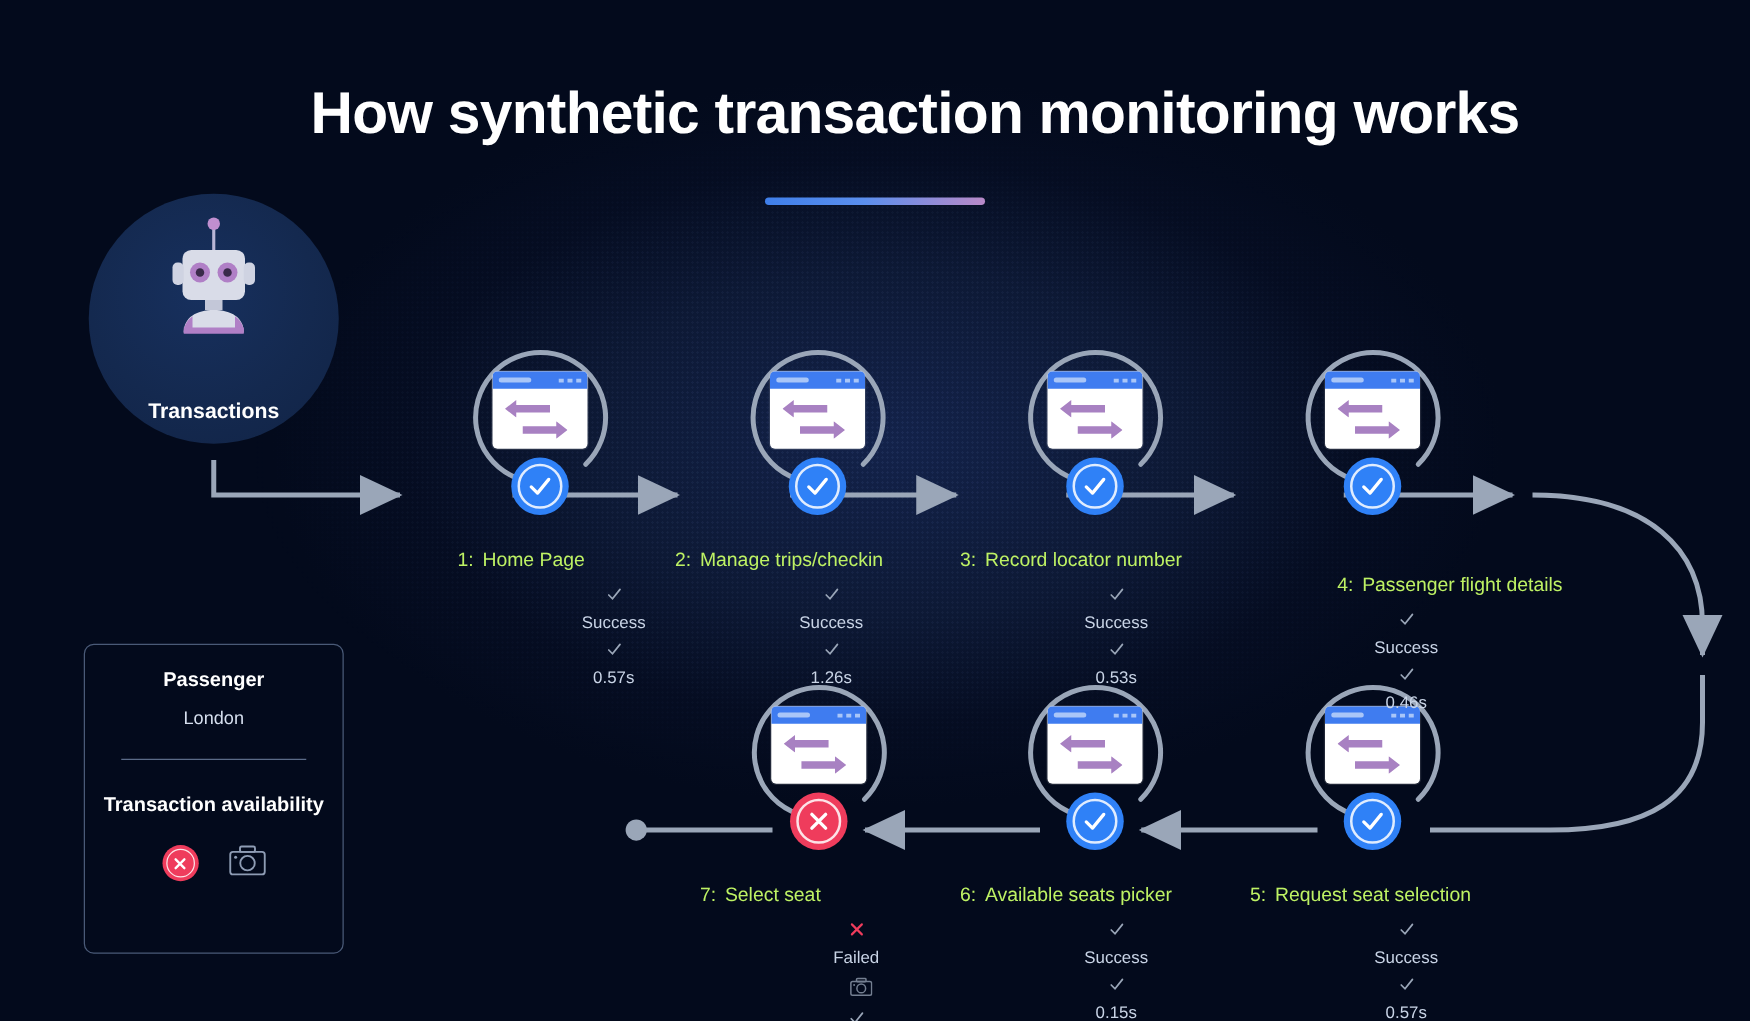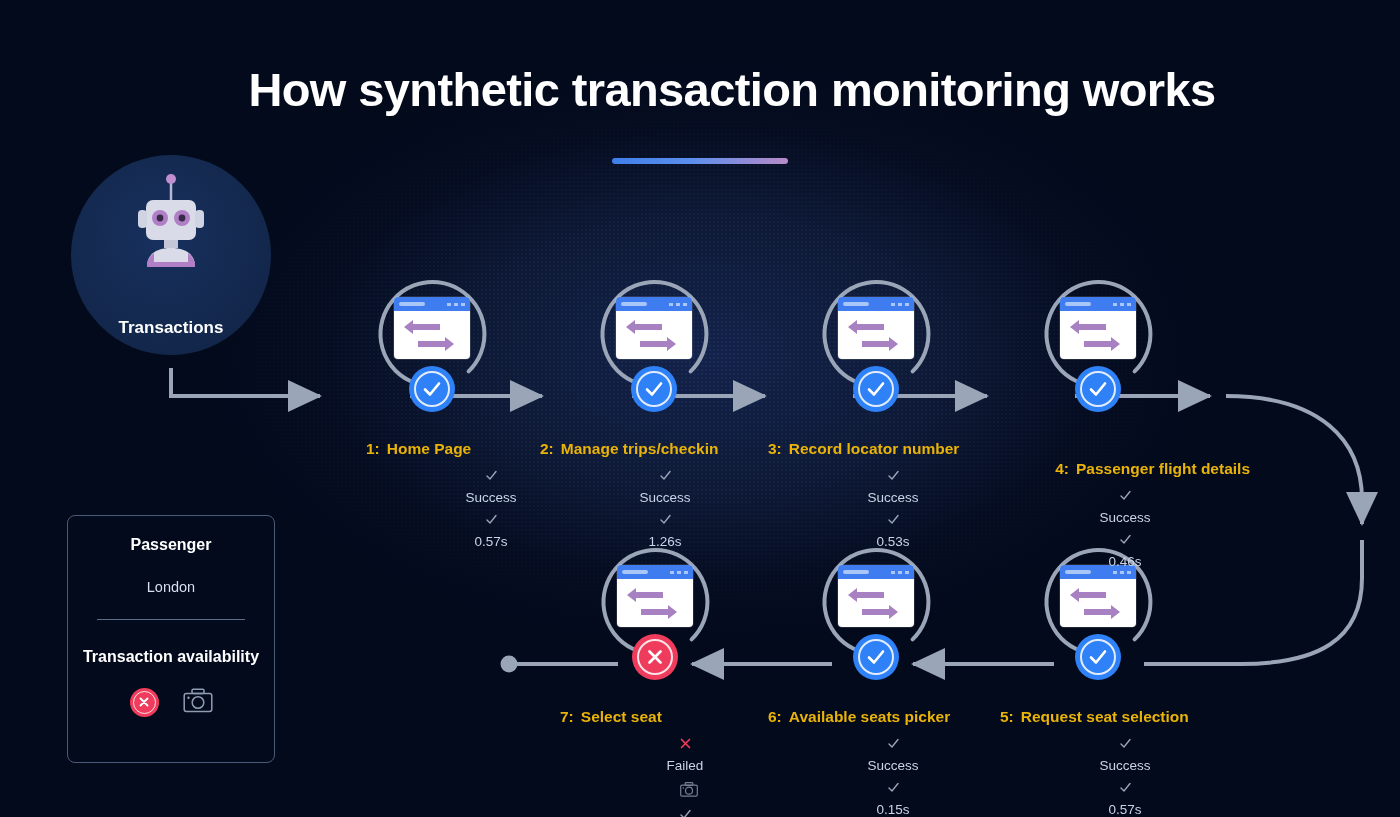--- a/index.html
+++ b/index.html
@@ -136,22 +136,22 @@
     box-sizing: border-box;
   }
 
   
   .caption {
     position: absolute;
     width: 250px;
   }
   .caption .head {
     font-size: 15.5px;
-    font-weight: bold;
-    color: #eab308;
+    font-weight: normal;
+    color: #bef264;
     white-space: nowrap;
     margin-bottom: 12px;
   }
   .caption .head .num { margin-right: 7px; }
   .caption .row {
     display: flex;
     align-items: center;
     gap: 9px;
     font-size: 13.5px;
     color: #c9d4e6;
@@ -175,21 +175,21 @@
     flex-direction: column;
     align-items: center;
   }
   #info-card .ic-title {
     margin-top: 20px;
     font-size: 16px;
     font-weight: bold;
     color: #ffffff;
   }
   #info-card .ic-value {
-    margin-top: 25px;
+    margin-top: 13px;
     font-size: 14.5px;
     color: #d6dfee;
   }
   #info-card .ic-divider {
     margin-top: 24px;
     width: 148px; height: 1px;
     background: #5b6b88;
   }
   #info-card .ic-title2 {
     margin-top: 27px;

